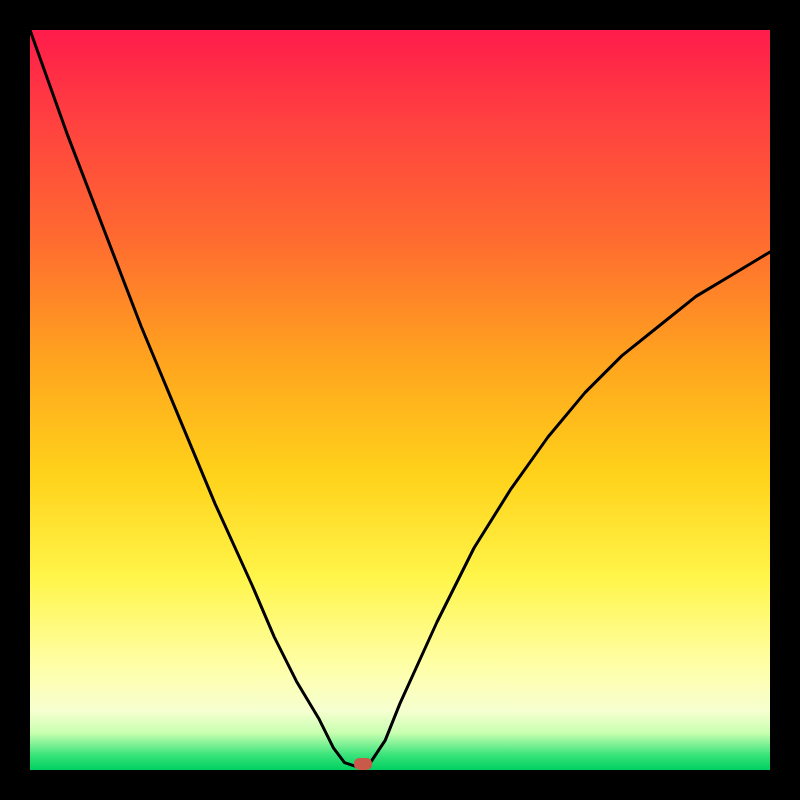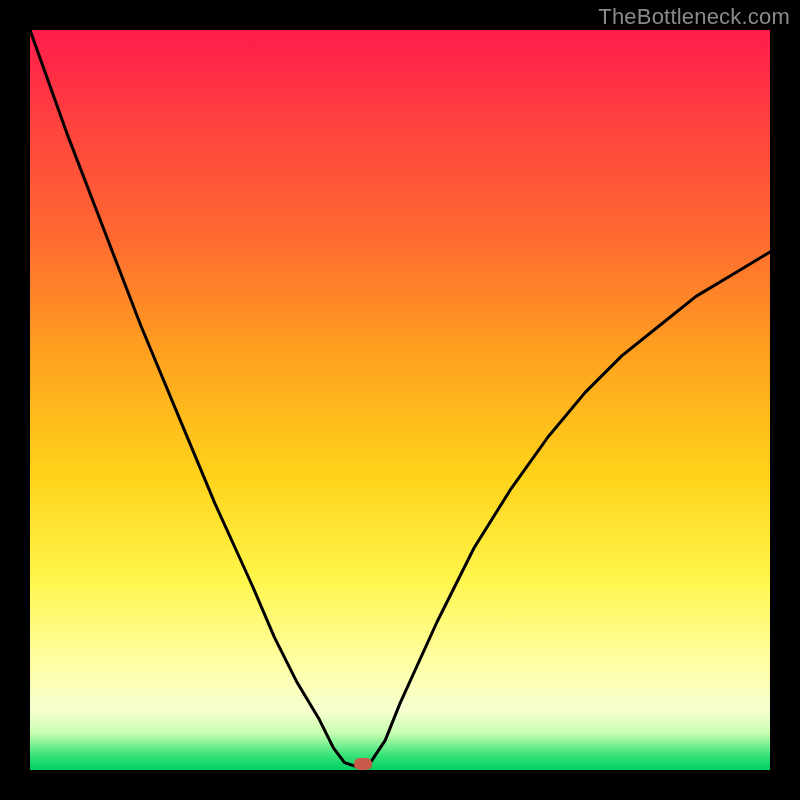--- a/index.html
+++ b/index.html
@@ -62,21 +62,20 @@
     font-size: 22px;
     font-weight: 500;
     letter-spacing: 0.2px;
     user-select: none;
   }
 </style>
 </head>
 <body>
 
 <div class="frame">
-  <div class="watermark">TheBottleneck.com</div>
 
   <div class="plot">
     <svg class="curve" viewBox="0 0 740 740" preserveAspectRatio="none">
       <path id="curve-path" fill="none" stroke="#000" stroke-width="3" stroke-linecap="round" stroke-linejoin="round" d="M0.0 0.0 L37.0 103.6 L74.0 199.8 L111.0 296.0 L148.0 384.8 L185.0 473.6 L222.0 555.0 L244.2 606.8 L266.4 651.2 L288.6 688.2 L303.4 717.8 L314.5 732.6 L325.6 736.3 L333.0 736.3 L340.4 732.6 L355.2 710.4 L370.0 673.4 L407.0 592.0 L444.0 518.0 L481.0 458.8 L518.0 407.0 L555.0 362.6 L592.0 325.6 L629.0 296.0 L666.0 266.4 L703.0 244.2 L740.0 222.0"></path>
     </svg>
     <div class="marker" id="marker" style="left: 333px; top: 734px;"></div>
   </div>
 </div>
 
 </body></html>

